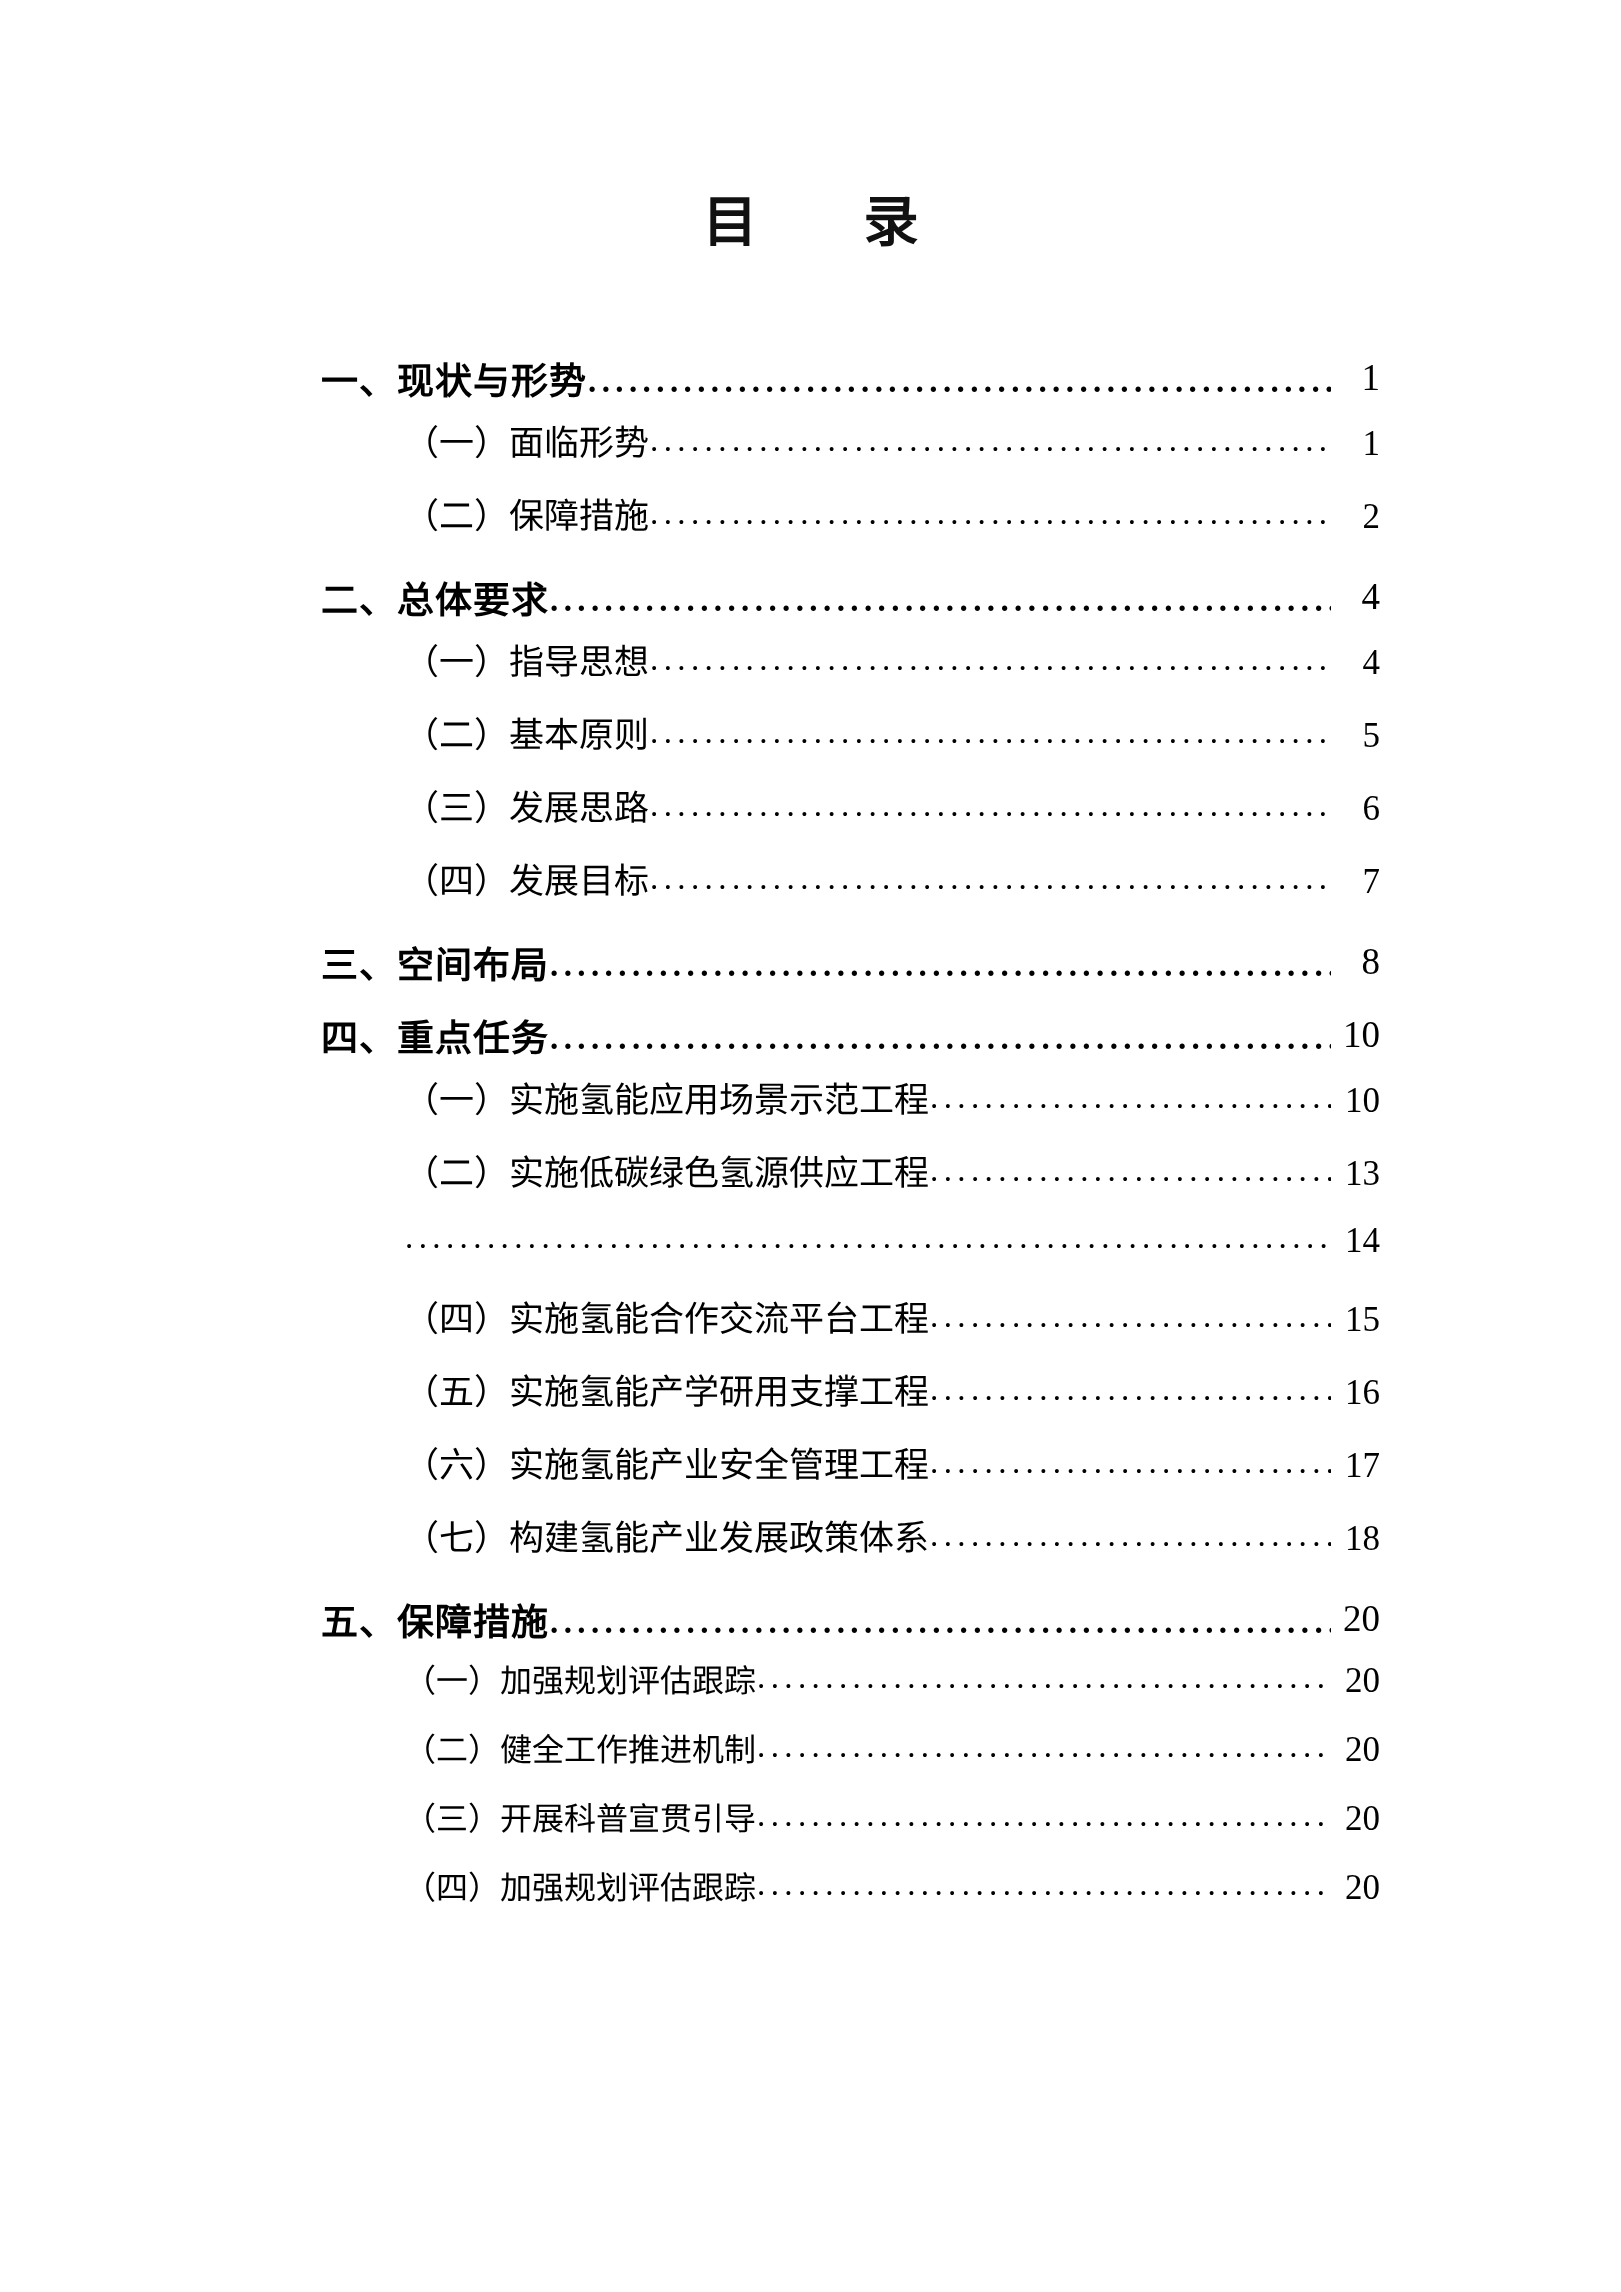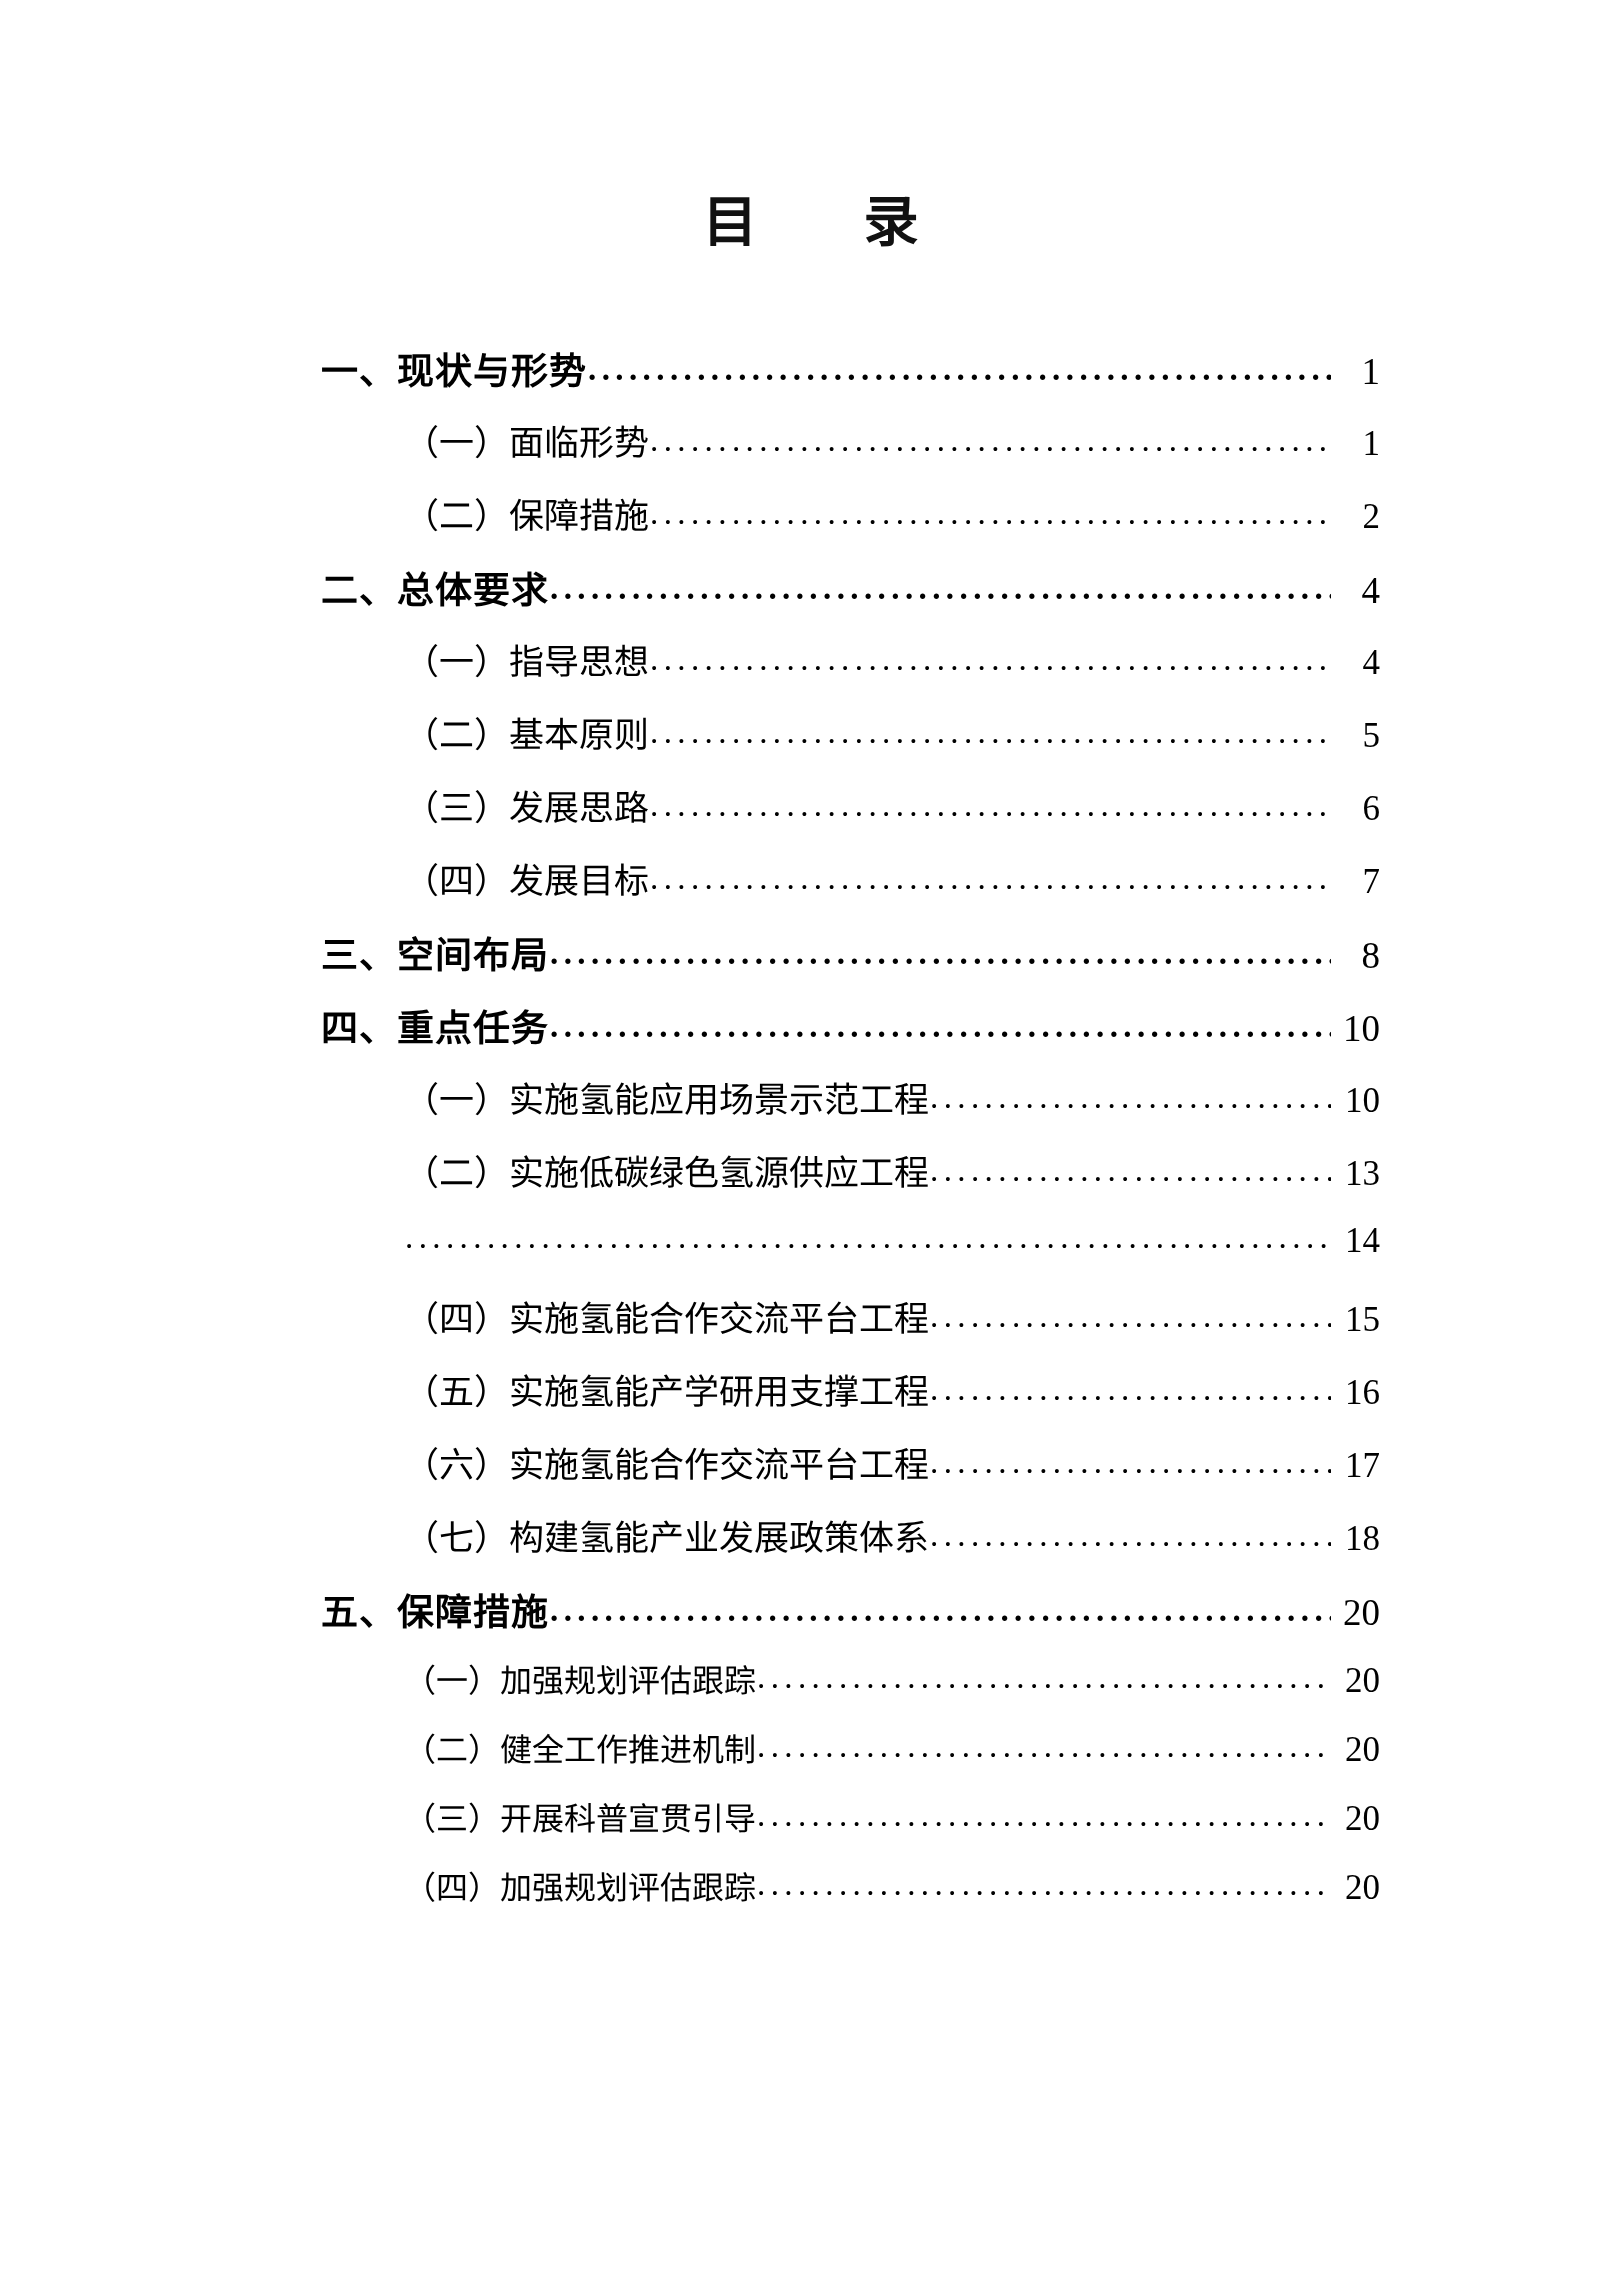--- a/index.html
+++ b/index.html
@@ -52,20 +52,21 @@
     white-space: nowrap;
   }
 
   
   .toc-row.level1 {
     padding-left: 321px;
     height: 73px;
     font-family: "Liberation Sans", "DejaVu Sans", sans-serif;
     font-weight: bold;
     font-size: 37px;
+    align-items: center;
   }
   .toc-row.level1 .toc-label {
     letter-spacing: 1px;
   }
 
   
   .toc-row.level2 {
     padding-left: 404px;
     height: 73px;
     font-family: "Liberation Serif", "DejaVu Serif", serif;
@@ -198,21 +199,21 @@
         <span class="toc-label">（四）实施氢能合作交流平台工程</span>
         <span class="toc-leader"></span>
         <span class="toc-page">15</span>
       </div>
       <div class="toc-row level2">
         <span class="toc-label">（五）实施氢能产学研用支撑工程</span>
         <span class="toc-leader"></span>
         <span class="toc-page">16</span>
       </div>
       <div class="toc-row level2">
-        <span class="toc-label">（六）实施氢能合作交流平台工程</span>
+        <span class="toc-label">（六）实施氢能产业安全管理工程</span>
         <span class="toc-leader"></span>
         <span class="toc-page">17</span>
       </div>
       <div class="toc-row level2">
         <span class="toc-label">（七）构建氢能产业发展政策体系</span>
         <span class="toc-leader"></span>
         <span class="toc-page">18</span>
       </div>
       <div class="toc-row level1">
         <span class="toc-label">五、保障措施</span>

